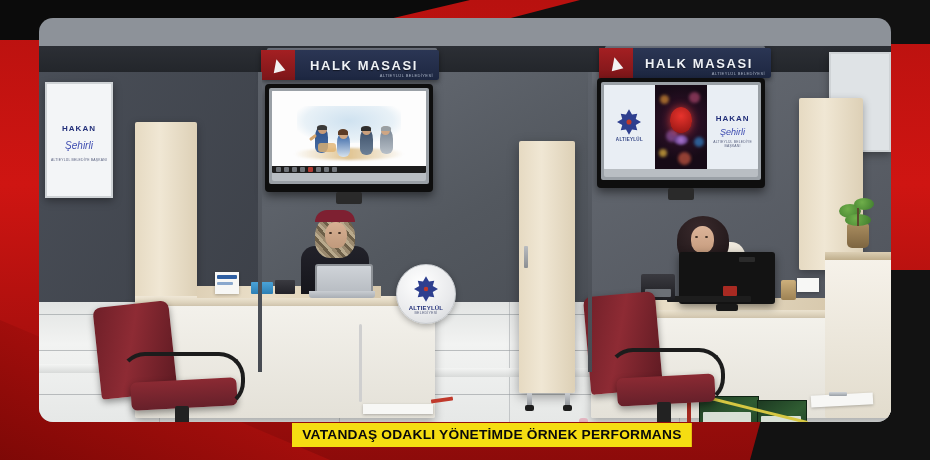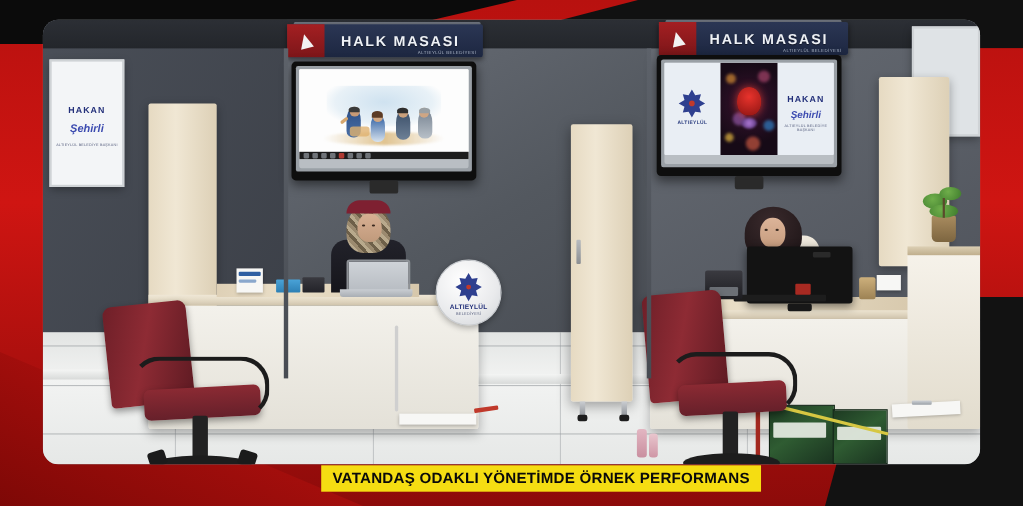--- a/index.html
+++ b/index.html
@@ -38,21 +38,21 @@
   }
 
   
   .photo{
     position:absolute;left:39px;top:18px;width:852px;height:404px;
     border-radius:14px;overflow:hidden;
     background:#8d9299;
   }
 
   
-  .scene{position:absolute;inset:0;}
+  .scene{position:absolute;inset:0;margin-top:28px;}
 
   
   .wall-left{position:absolute;left:0;top:0;width:222px;height:330px;background:linear-gradient(120deg,#4a4f58,#3b3f47);}
   .wall-mid{position:absolute;left:222px;top:0;width:330px;height:330px;background:linear-gradient(150deg,#6a6f78,#53585f 55%,#474b52);}
   .wall-right{position:absolute;left:552px;top:0;width:300px;height:300px;background:linear-gradient(150deg,#676c74,#4e525a);}
 
   .wall-band{position:absolute;left:0;top:0;width:852px;height:26px;background:linear-gradient(#2c2f35,#23262b);}
 
   
   .floor{
@@ -110,21 +110,21 @@
   .bokeh{position:absolute;border-radius:50%;filter:blur(1.6px);opacity:.85;}
   .tr-emblem{position:absolute;left:50%;top:42%;transform:translate(-50%,-50%);
     width:22px;height:26px;border-radius:50% 50% 45% 45%;
     background:radial-gradient(circle at 50% 35%, #e8332c, #8d1412);
     box-shadow:0 0 8px rgba(230,60,50,.8);}
   .tr-emblem:after{content:"";position:absolute;left:50%;top:30%;transform:translateX(-50%);
     color:#fff;font-size:7px;}
   .logo-star{position:absolute;left:50%;top:44%;transform:translate(-50%,-50%);}
   .logo-cap{position:absolute;left:0;right:0;top:62%;text-align:center;color:#2d3f80;font-size:4.5px;font-weight:700;letter-spacing:.3px;}
   .hak{position:absolute;left:0;right:0;top:34%;text-align:center;color:#23307a;font-weight:700;letter-spacing:1px;}
-  .seh{position:absolute;left:0;right:0;top:50%;text-align:center;color:#3c4bb0;font-style:italic;font-weight:700;}
+  .seh{position:absolute;left:0;right:0;top:50%;text-align:center;color:#3c4bb0;font-style:italic;font-weight:400;}
   .sehsub{position:absolute;left:0;right:0;top:66%;text-align:center;color:#5a6280;font-size:3.4px;letter-spacing:.2px;}
 
   
   .poster{position:absolute;background:#f3f5f7;border:2px solid #cfd3d6;box-shadow:0 3px 8px rgba(0,0,0,.35);}
 
   
   .wood{background:linear-gradient(100deg,#ded0b6,#eadfc8 35%,#d6c7ab);}
   .wood-v{background:linear-gradient(to right,#e6dac2,#f0e7d4 40%,#ddd0b6);}
   .panel-top{position:absolute;background:linear-gradient(#f6f2ea,#e2dccd);}
   .counter-face{position:absolute;background:linear-gradient(#f3f1eb,#e4e1d8);}

